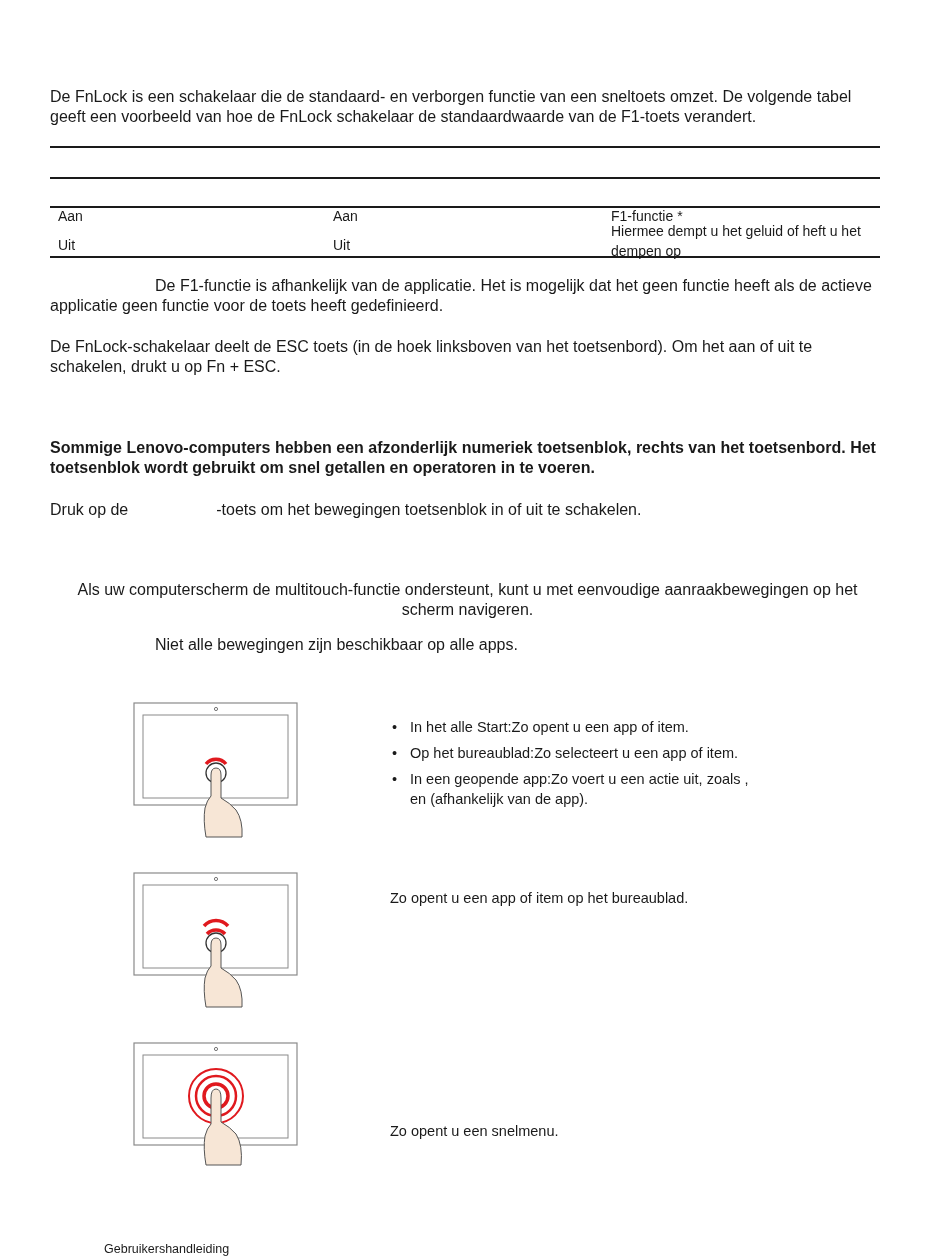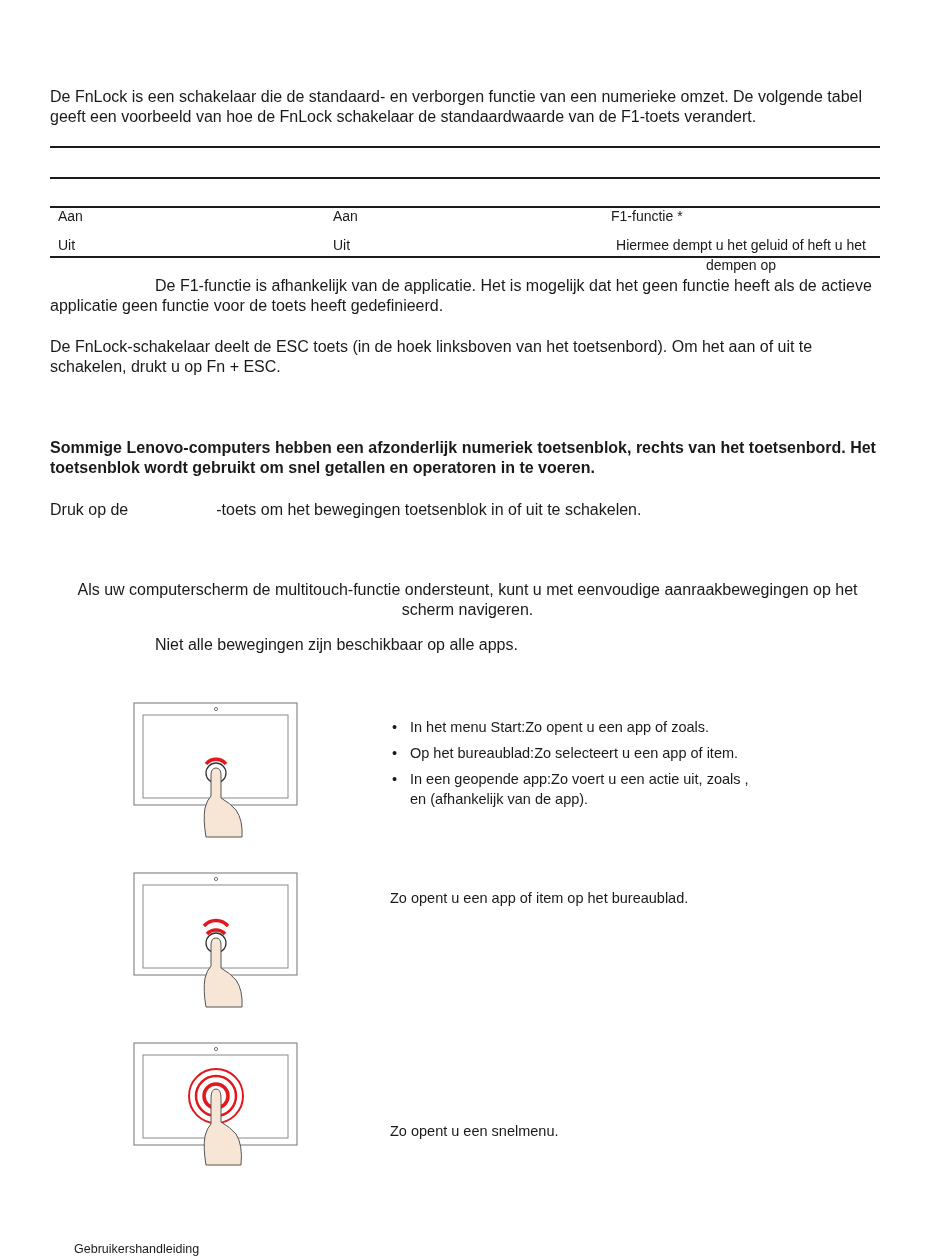--- a/index.html
+++ b/index.html
@@ -11,46 +11,46 @@
     .para {
       left: 50px; width: 835px; font-size: 16px; line-height: 20px; margin: 0;
     }
     .rule { position: absolute; left: 50px; width: 830px; background: #1a1a1a; }
     .cell { position: absolute; font-size: 14px; line-height: 20px; margin-top: 24px; }
     .note-indent { display: inline-block; width: 105px; }
     .bullets { left: 390px; width: 470px; margin: 0; padding: 0; list-style: none; font-size: 14.5px; line-height: 20px; }
     .bullets li { position: relative; padding-left: 20px; margin-bottom: 6px; }
     .bullets li::before { content: "•"; position: absolute; left: 2px; top: 0; }
     .gesture-text { left: 390px; font-size: 14.5px; line-height: 20px; }
-    .footer { left: 74px; top: 1242px; font-size: 12.5px; }
+    .footer { left: 104px; top: 1242px; font-size: 12.5px; }
     .illus { position: absolute; left: 130px; width: 172px; height: 140px; }
   </style>
 </head>
 <body>
 
-<p class="abs para" style="top:87px;">De FnLock is een schakelaar die de standaard- en verborgen functie van een numerieke omzet. De volgende tabel geeft een voorbeeld van hoe de FnLock schakelaar de standaardwaarde van de F1-toets verandert.</p>
+<p class="abs para" style="top:87px;">De FnLock is een schakelaar die de standaard- en verborgen functie van een sneltoets omzet. De volgende tabel geeft een voorbeeld van hoe de FnLock schakelaar de standaardwaarde van de F1-toets verandert.</p>
 
 <div>
   <div class="rule" style="top:146px;height:2px;"></div>
   <div class="cell" style="left:58px;top:152px;"></div>
   <div class="cell" style="left:333px;top:152px;"></div>
   <div class="cell" style="left:611px;top:152px;"></div>
   <div class="rule" style="top:177px;height:2px;"></div>
 
   <div>
     <div class="cell" style="left:58px;top:182px;">Aan</div>
     <div class="cell" style="left:333px;top:182px;">Aan</div>
     <div class="cell" style="left:611px;top:182px;">F1-functie *</div>
   </div>
   <div class="rule" style="top:206px;height:2px;"></div>
 
   <div>
     <div class="cell" style="left:58px;top:211px;">Uit</div>
     <div class="cell" style="left:333px;top:211px;">Uit</div>
-    <div class="cell" style="left:611px;top:211px;width:260px;text-align:center;">Hiermee dempt u het geluid of heft u het dempen op</div>
+    <div class="cell" style="left:611px;top:197px;width:260px;">Hiermee dempt u het geluid of heft u het dempen op</div>
   </div>
   <div class="rule" style="top:256px;height:2px;"></div>
 </div>
 
 <p class="abs para" style="top:276px;"><span class="note-indent"></span><span>De F1-functie is afhankelijk van de applicatie. Het is mogelijk dat het geen functie heeft als de actieve applicatie geen functie voor de toets heeft gedefinieerd.</span></p>
 
 <p class="abs para" style="top:337px;">De FnLock-schakelaar deelt de ESC toets (in de hoek linksboven van het toetsenbord). Om het aan of uit te schakelen, drukt u op Fn + ESC.</p>
 
 <p class="abs para" style="top:438px;font-weight:bold;">Sommige Lenovo-computers hebben een afzonderlijk numeriek toetsenblok, rechts van het toetsenbord. Het toetsenblok wordt gebruikt om snel getallen en operatoren in te voeren.</p>
 <p class="abs para" style="top:500px;"><span>Druk op de</span><span style="display:inline-block;width:88px;"></span><span>-toets om het bewegingen toetsenblok in of uit te schakelen.</span></p>
@@ -62,21 +62,21 @@
   <svg width="172" height="140" viewBox="0 0 172 140">
     <rect x="4" y="3" width="163" height="102" fill="#fff" stroke="#8a8a8a" stroke-width="1.2"></rect>
     <rect x="13" y="15" width="145" height="83" fill="#fff" stroke="#8a8a8a" stroke-width="1"></rect>
     <circle cx="86" cy="9" r="1.6" fill="none" stroke="#555" stroke-width="0.8"></circle>
     <path d="M76 64 A 13 13 0 0 1 96 64" fill="none" stroke="#e0191e" stroke-width="3.5"></path>
     <circle cx="86" cy="73" r="10" fill="#fff" stroke="#333" stroke-width="1.3"></circle>
     <path d="M81 75 Q81 68 86 68 Q91 68 91 75 L91 98 Q100 103 106 110 Q113 120 112 137 L76 137 Q73 120 75 108 Q77 100 81 96 Z" fill="#f7e6d6" stroke="#555" stroke-width="1"></path>
   </svg>
 </div>
 <ul class="abs bullets" style="top:717px;">
-  <li>In het menu Start:Zo opent u een app of zoals.</li>
+  <li>In het alle Start:Zo opent u een app of item.</li>
   <li>Op het bureaublad:Zo selecteert u een app of item.</li>
   <li style="white-space:pre-line;">In een geopende app:Zo voert u een actie uit, zoals                    ,
                   en                         (afhankelijk van de app).</li>
 </ul>
 
 <div class="illus" style="top:870px;">
   <svg width="172" height="140" viewBox="0 0 172 140">
     <rect x="4" y="3" width="163" height="102" fill="#fff" stroke="#8a8a8a" stroke-width="1.2"></rect>
     <rect x="13" y="15" width="145" height="83" fill="#fff" stroke="#8a8a8a" stroke-width="1"></rect>
     <circle cx="86" cy="9" r="1.6" fill="none" stroke="#555" stroke-width="0.8"></circle>

